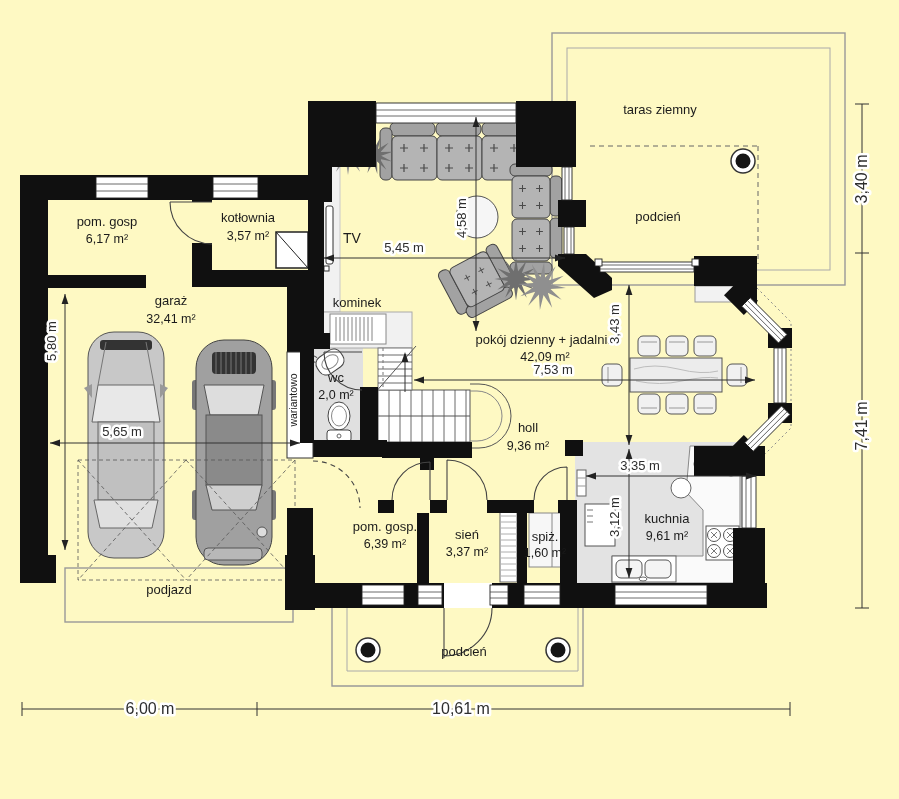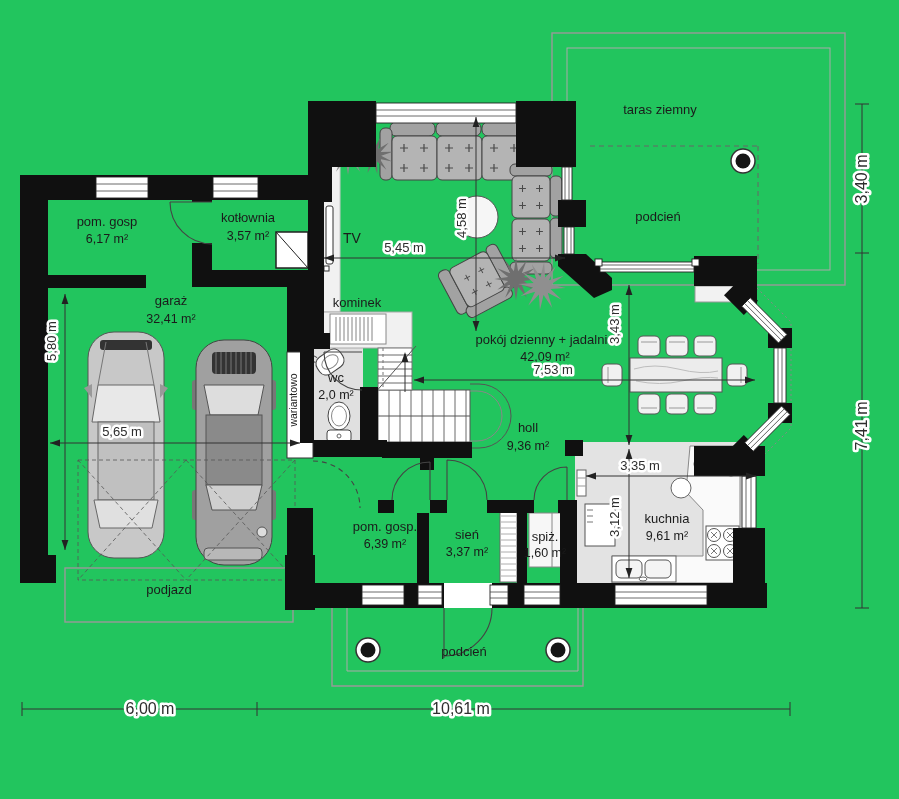--- a/index.html
+++ b/index.html
@@ -1,16 +1,16 @@
 <!DOCTYPE html>
 <html><head>
 <meta charset="utf-8">
 <style>
   html,body{margin:0;padding:0;background:#fff;}
-  .canvas{position:relative;width:899px;height:799px;background:#22c55e;overflow:hidden;}
+  .canvas{position:relative;width:899px;height:799px;background:#fef9c3;overflow:hidden;}
   svg{display:block;}
   text{font-family:"Liberation Sans",sans-serif;}
   .lbl{font-size:13px;fill:#1b1b1b;text-anchor:middle;}
   .area{font-size:12.5px;}
   .dim{font-size:13px;fill:#2e2e2e;text-anchor:middle;paint-order:stroke;stroke:#fff;stroke-width:5px;stroke-linejoin:round;}
   .dimL{font-size:16px;}
   .small{font-size:10.5px;}
   .wall{fill:#101010;stroke:none;}
   .win{fill:#ffffff;stroke:#222;stroke-width:0.9;}
   .winline{stroke:#444;stroke-width:0.8;fill:none;}

